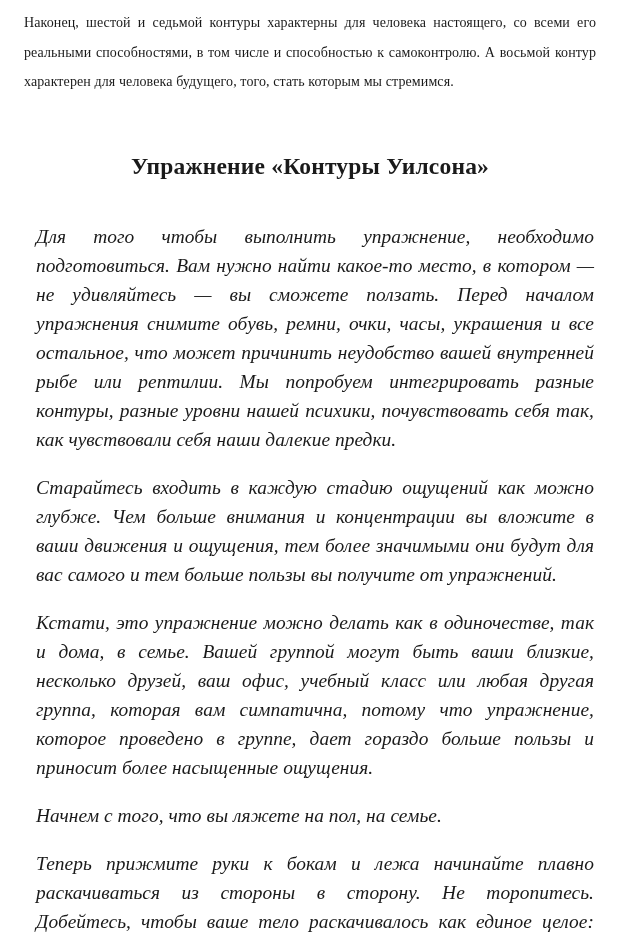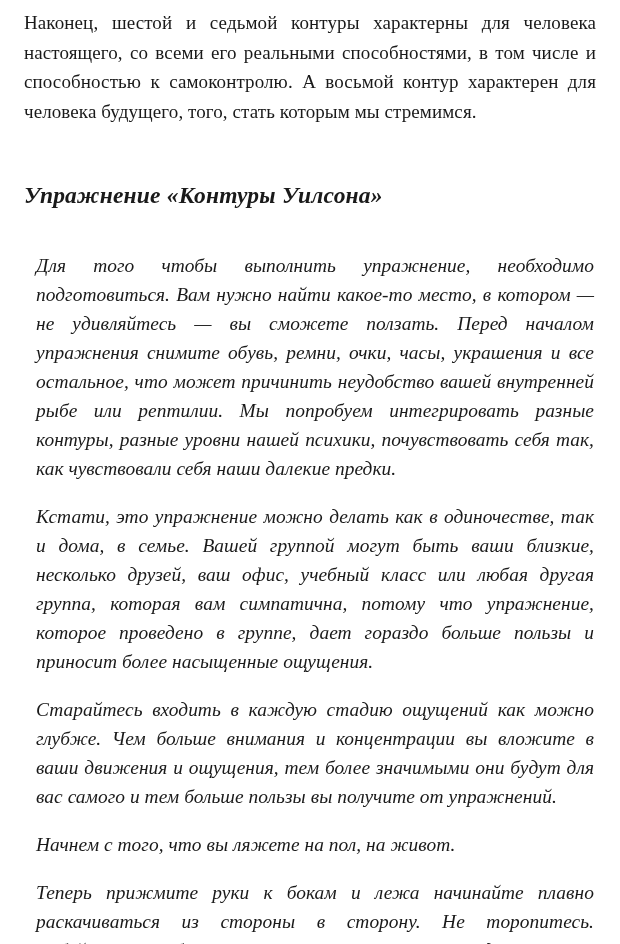--- a/index.html
+++ b/index.html
@@ -20,30 +20,29 @@
     box-sizing: border-box;
     padding: 8px 24px 0 24px;
     position: relative;
   }
   p {
     margin: 0;
     text-align: justify;
     text-justify: inter-word;
   }
   .intro {
-    font-size: 19px;
+    font-size: 14px;
     line-height: 29.5px;
     letter-spacing: 0.1px;
     margin-bottom: 0;
   }
   .heading {
     font-size: 23.5px;
     font-weight: bold;
-    font-style: italic;
-    text-align: left;
+    text-align: center;
     margin-top: 56px;
     margin-bottom: 0;
     letter-spacing: 0.2px;
   }
   .body-block {
     margin-top: 42px;
   }
   .body-para {
     font-size: 19.4px;
     font-style: italic;
@@ -61,19 +60,19 @@
 <body>
 
 <div class="page">
 
   <p class="intro">Наконец, шестой и седьмой контуры характерны для человека настоящего, со всеми его реальными способностями, в том числе и способностью к самоконтролю. А восьмой контур характерен для человека будущего, того, стать которым мы стремимся.</p>
 
   <h2 class="heading">Упражнение «Контуры Уилсона»</h2>
 
   <div class="body-block">
     <p class="body-para">Для того чтобы выполнить упражнение, необходимо подготовиться. Вам нужно найти какое-то место, в котором — не удивляйтесь — вы сможете ползать. Перед началом упражнения снимите обувь, ремни, очки, часы, украшения и все остальное, что может причинить неудобство вашей внутренней рыбе или рептилии. Мы попробуем интегрировать разные контуры, разные уровни нашей психики, почувствовать себя так, как чувствовали себя наши далекие предки.</p>
+    <p class="body-para">Старайтесь входить в каждую стадию ощущений как можно глубже. Чем больше внимания и концентрации вы вложите в ваши движения и ощущения, тем более значимыми они будут для вас самого и тем больше пользы вы получите от упражнений.</p>
     <p class="body-para">Кстати, это упражнение можно делать как в одиночестве, так и дома, в семье. Вашей группой могут быть ваши близкие, несколько друзей, ваш офис, учебный класс или любая другая группа, которая вам симпатична, потому что упражнение, которое проведено в группе, дает гораздо больше пользы и приносит более насыщенные ощущения.</p>
-    <p class="body-para">Старайтесь входить в каждую стадию ощущений как можно глубже. Чем больше внимания и концентрации вы вложите в ваши движения и ощущения, тем более значимыми они будут для вас самого и тем больше пользы вы получите от упражнений.</p>
-    <p class="body-para">Начнем с того, что вы ляжете на пол, на живот.</p>
+    <p class="body-para">Начнем с того, что вы ляжете на пол, на семье.</p>
     <p class="body-para">Теперь прижмите руки к бокам и лежа начинайте плавно раскачиваться из стороны в сторону. Не торопитесь. Добейтесь, чтобы ваше тело раскачивалось как единое целое: голова, торс и вся нижняя часть</p>
   </div>
 
 </div>
 
 </body></html>

